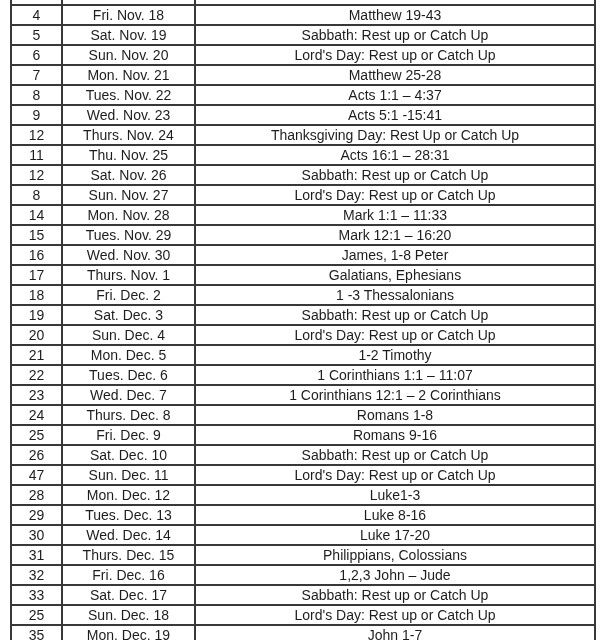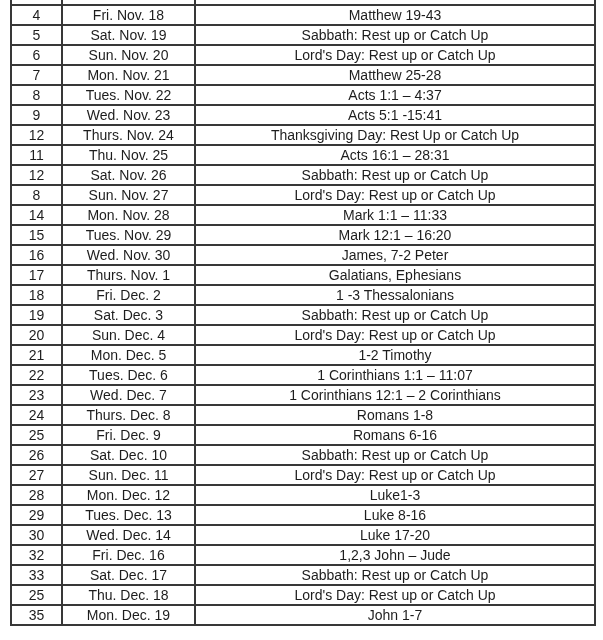--- a/index.html
+++ b/index.html
@@ -118,21 +118,21 @@
           <td>Mark 1:1 – 11:33</td>
         </tr>
         <tr>
           <td>15</td>
           <td>Tues. Nov. 29</td>
           <td>Mark 12:1 – 16:20</td>
         </tr>
         <tr>
           <td>16</td>
           <td>Wed. Nov. 30</td>
-          <td>James, 7-2 Peter</td>
+          <td>James, 1-8 Peter</td>
         </tr>
         <tr>
           <td>17</td>
           <td>Thurs. Nov. 1</td>
           <td>Galatians, Ephesians</td>
         </tr>
         <tr>
           <td>18</td>
           <td>Fri. Dec. 2</td>
           <td>1 -3 Thessalonians</td>
@@ -163,60 +163,65 @@
           <td>1 Corinthians 12:1 – 2 Corinthians</td>
         </tr>
         <tr>
           <td>24</td>
           <td>Thurs. Dec. 8</td>
           <td>Romans 1-8</td>
         </tr>
         <tr>
           <td>25</td>
           <td>Fri. Dec. 9</td>
-          <td>Romans 6-16</td>
+          <td>Romans 9-16</td>
         </tr>
         <tr>
           <td>26</td>
           <td>Sat. Dec. 10</td>
           <td>Sabbath: Rest up or Catch Up</td>
         </tr>
         <tr>
-          <td>27</td>
+          <td>47</td>
           <td>Sun. Dec. 11</td>
           <td>Lord's Day: Rest up or Catch Up</td>
         </tr>
         <tr>
           <td>28</td>
           <td>Mon. Dec. 12</td>
           <td>Luke1-3</td>
         </tr>
         <tr>
           <td>29</td>
           <td>Tues. Dec. 13</td>
           <td>Luke 8-16</td>
         </tr>
         <tr>
           <td>30</td>
           <td>Wed. Dec. 14</td>
           <td>Luke 17-20</td>
         </tr>
         <tr>
+          <td>31</td>
+          <td>Thurs. Dec. 15</td>
+          <td>Philippians, Colossians</td>
+        </tr>
+        <tr>
           <td>32</td>
           <td>Fri. Dec. 16</td>
           <td>1,2,3 John – Jude</td>
         </tr>
         <tr>
           <td>33</td>
           <td>Sat. Dec. 17</td>
           <td>Sabbath: Rest up or Catch Up</td>
         </tr>
         <tr>
           <td>25</td>
-          <td>Thu. Dec. 18</td>
+          <td>Sun. Dec. 18</td>
           <td>Lord's Day: Rest up or Catch Up</td>
         </tr>
         <tr>
           <td>35</td>
           <td>Mon. Dec. 19</td>
           <td>John 1-7</td>
         </tr>
       </tbody>
   </table>
 </div>

